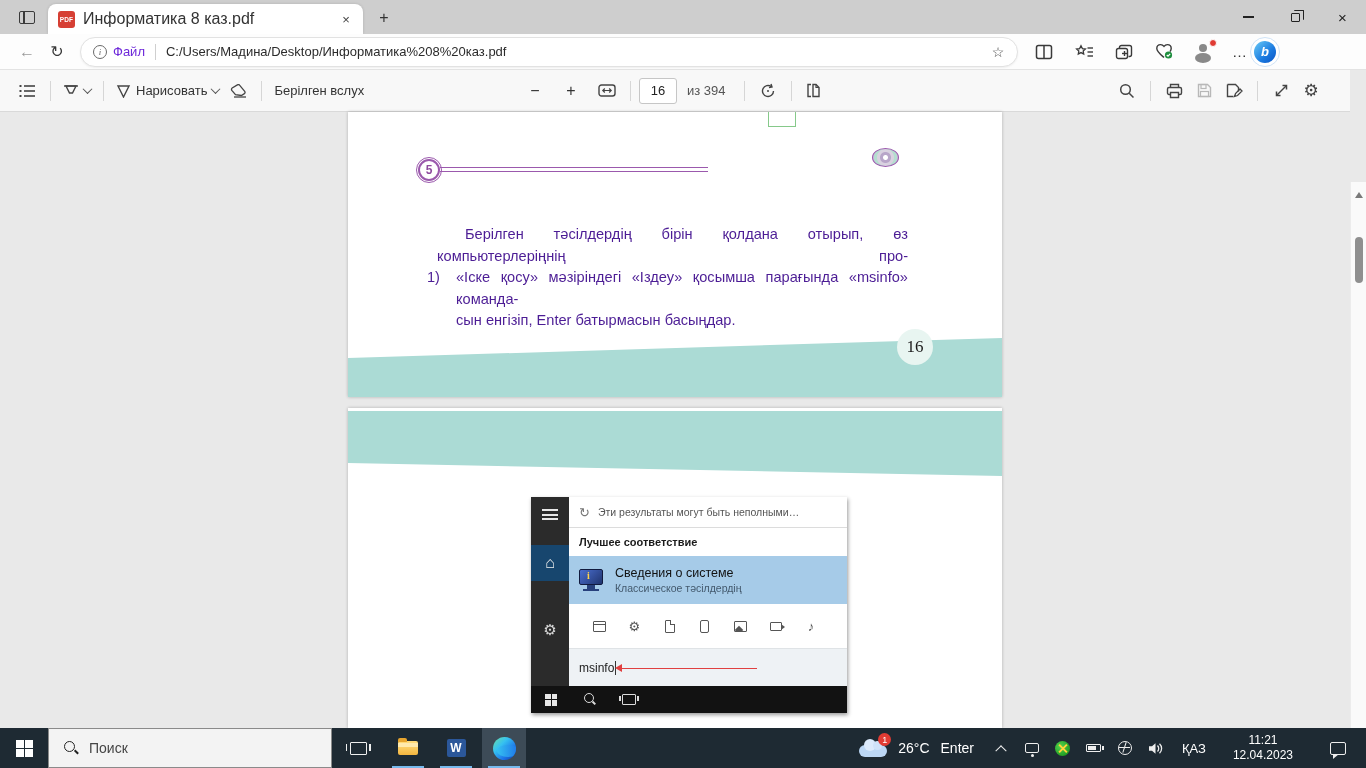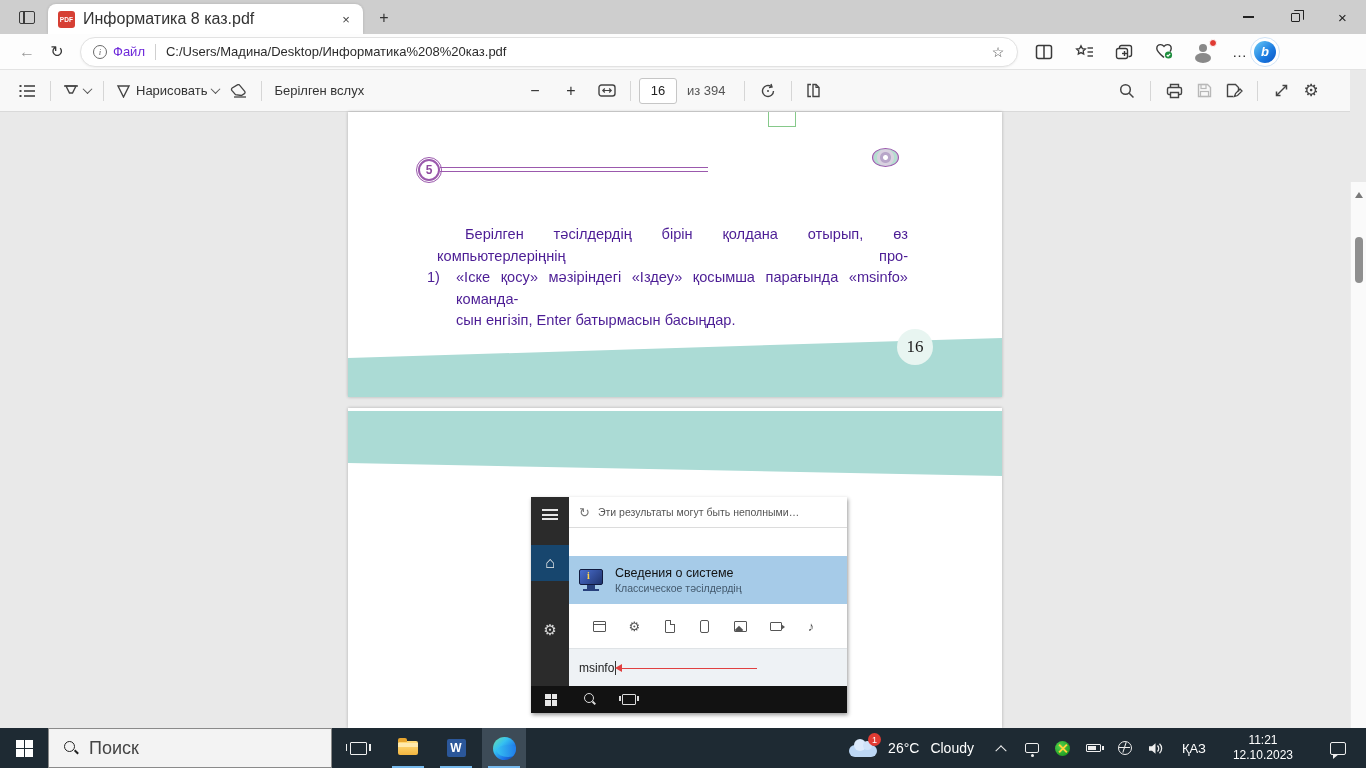--- a/index.html
+++ b/index.html
@@ -137,21 +137,21 @@
 
   
   .taskbar { position:absolute; left:0; top:728px; width:1366px; height:40px; background:#1e2a33; display:flex; align-items:center; color:#fff; }
   .tb-start { width:48px; height:40px; display:flex; align-items:center; justify-content:center; }
   .start-grid { width:17px; height:17px; display:grid; grid-template-columns:8px 8px; grid-template-rows:8px 8px; gap:1px; }
   .start-grid span { background:#fff; }
   .tb-searchbox { width:284px; height:40px; background:#f3f3f3; border:1px solid #8a8a8a; display:flex; align-items:center; padding-left:14px; gap:10px; }
   .tb-mag { position:relative; width:16px; height:16px; }
   .tb-mag::before { content:""; position:absolute; left:1px; top:1px; width:9px; height:9px; border:1.7px solid #222; border-radius:50%; }
   .tb-mag::after { content:""; position:absolute; left:11px; top:11px; width:5px; height:1.7px; background:#222; transform:rotate(45deg); }
-  .tb-search-input { border:none; outline:none; background:transparent; font-size:18px; color:#333; width:200px; font-family:"Liberation Sans",sans-serif; }
+  .tb-search-input { border:none; outline:none; background:transparent; font-size:14px; color:#333; width:200px; font-family:"Liberation Sans",sans-serif; }
   .tb-search-input::placeholder { color:#454545; opacity:1; }
   .tb-btn { width:44px; height:40px; display:flex; align-items:center; justify-content:center; position:relative; }
   .tv-icon { width:17px; height:13px; border:1.7px solid #efefef; border-radius:1px; position:relative; }
   .tv-icon::before { content:""; position:absolute; left:-5px; top:1px; width:1.7px; height:7px; background:#efefef; }
   .tv-icon::after { content:""; position:absolute; right:-5px; top:1px; width:1.7px; height:7px; background:#efefef; }
   .folder-icon { width:20px; height:14px; background:linear-gradient(180deg,#ffd977 20%,#f3b53f); border-radius:2px; position:relative; }
   .folder-icon::before { content:""; position:absolute; left:0; top:-3px; width:9px; height:4px; background:#e8a52f; border-radius:2px 2px 0 0; }
   .folder-icon::after { content:""; position:absolute; left:0; top:2px; width:20px; height:4px; background:#ffe9ad; }
   .word-icon { width:19px; height:18px; background:#2b579a; border-radius:2px; color:#fff; font-weight:bold; font-size:12px; display:flex; align-items:center; justify-content:center; }
   .word-icon::before { content:""; position:absolute; right:8px; top:11px; width:10px; height:14px; background:#fff; border:1px solid #9db6d8; z-index:-1; }
@@ -415,20 +415,21 @@
       <div class="shot-sidebar">
         <div class="burger"></div>
         <div class="home-tile">⌂</div>
         <div class="sb-gear">⚙</div>
       </div>
       <div class="shot-main">
         <div class="notice-row">
           <span class="notice-refresh">↻</span>
           <span class="notice-text">Эти результаты могут быть неполными…</span>
         </div>
+        <div class="bestmatch-row">Лучшее соответствие</div>
         <div class="result-row">
           <span class="sysinfo-icon">
             <span class="sysinfo-screen"></span>
               <span class="sysinfo-stand"></span>
               <span class="sysinfo-base"></span>
           </span>
           <span>
             <div class="result-title">Сведения о системе</div>
             <div class="result-sub">Классическое тәсілдердің</div>
           </span>
@@ -507,21 +508,21 @@
     <span class="app-underline"></span>
   </div>
 
   <div class="tb-right">
     <div class="weather">
       <span class="cloud-wrap">
         <span class="cloud"></span>
         <span class="w-badge">1</span>
       </span>
       <span class="w-text">26°C</span>
-      <span class="w-text w-cond">Cloudy</span>
+      <span class="w-text w-cond">Enter</span>
     </div>
     <div class="tray">
       <span class="tray-ic">
           <span class="chev-up"></span>
         </span>
       <span class="tray-ic">
           <span class="cast-ic"></span>
         </span>
       <span class="tray-ic">
           <span class="shield-ic"></span>
@@ -534,20 +535,20 @@
         </span>
       <span class="tray-ic">
         <svg class="sicon" width="15" height="13" viewBox="0 0 15 13">
             <path d="M1 4.2h3l3.5-3v10.6l-3.5-3H1z" fill="#eee"></path>
             <path d="M9.5 3.5c1.6 1.6 1.6 4.4 0 6M11.5 1.8c2.8 2.6 2.8 6.8 0 9.4" fill="none" stroke="#eee" stroke-width="1.3"></path>
           </svg>
       </span>
       <span class="lang">ҚАЗ</span>
       <span class="clock">
         <div>11:21</div>
-        <div>12.10.2023</div>
+        <div>12.04.2023</div>
       </span>
       <span class="notif">
           <span class="bubble"></span>
         </span>
     </div>
   </div>
 </div>
 
 </body></html>

